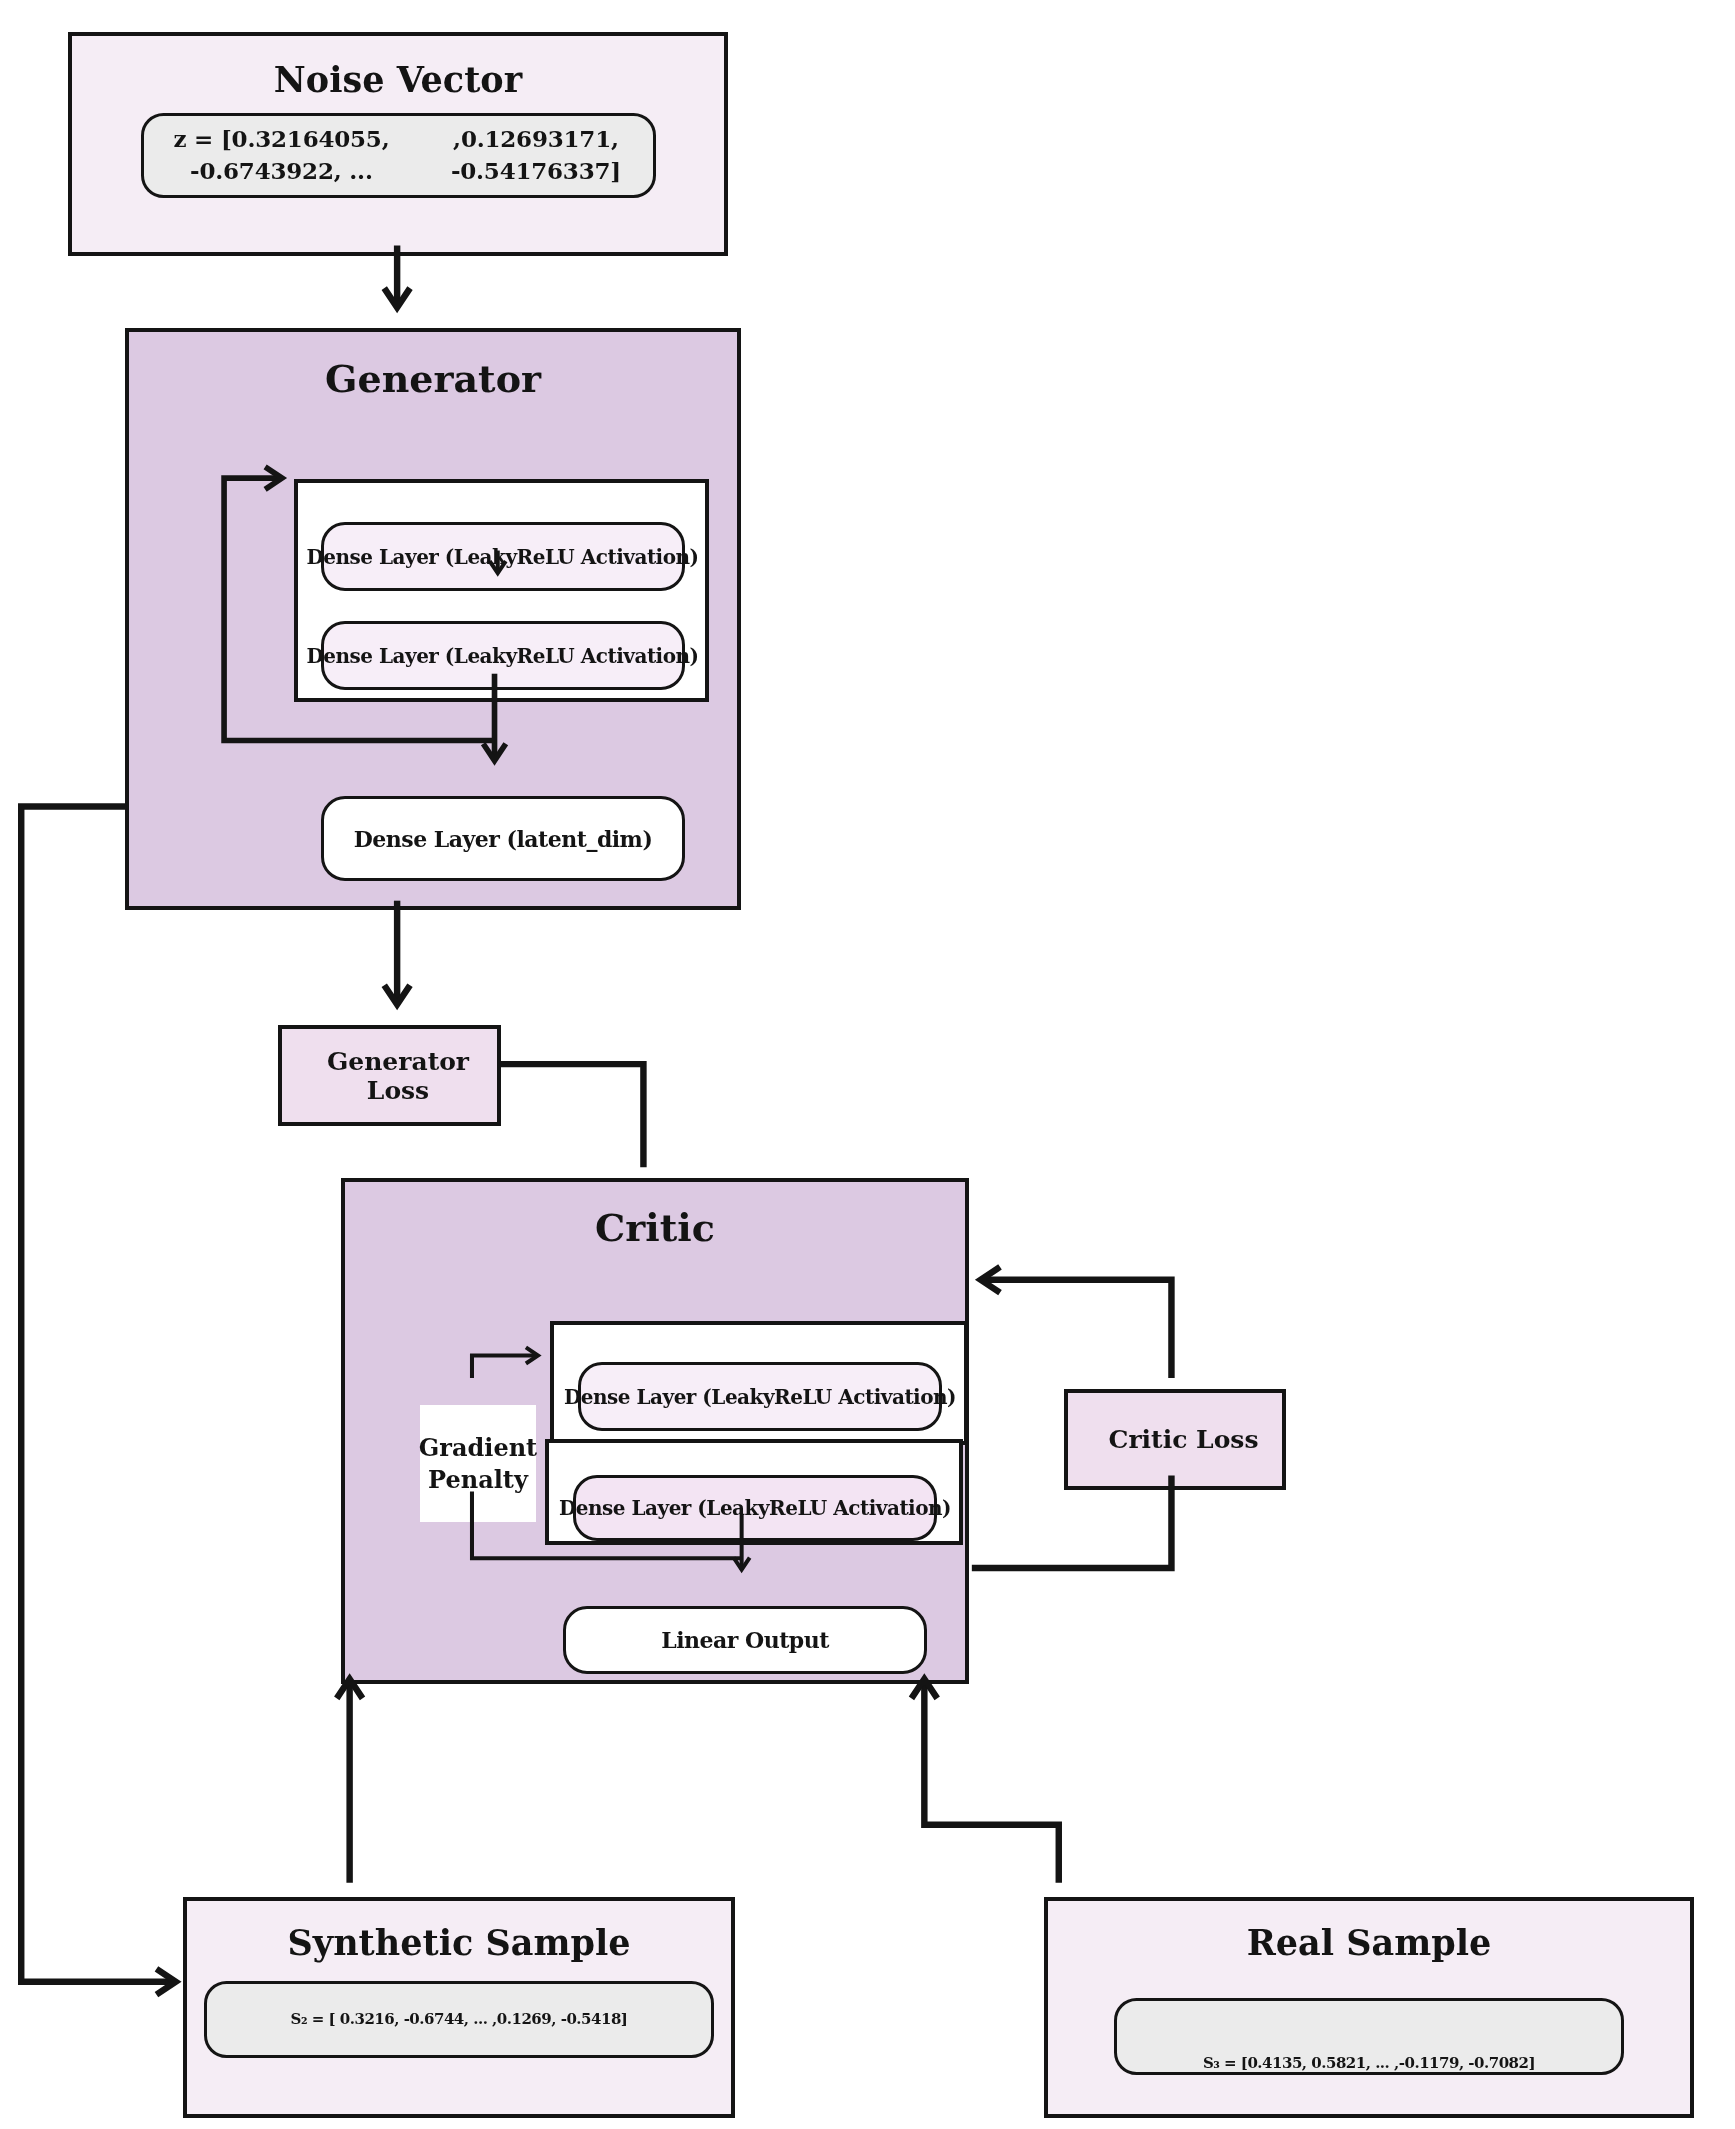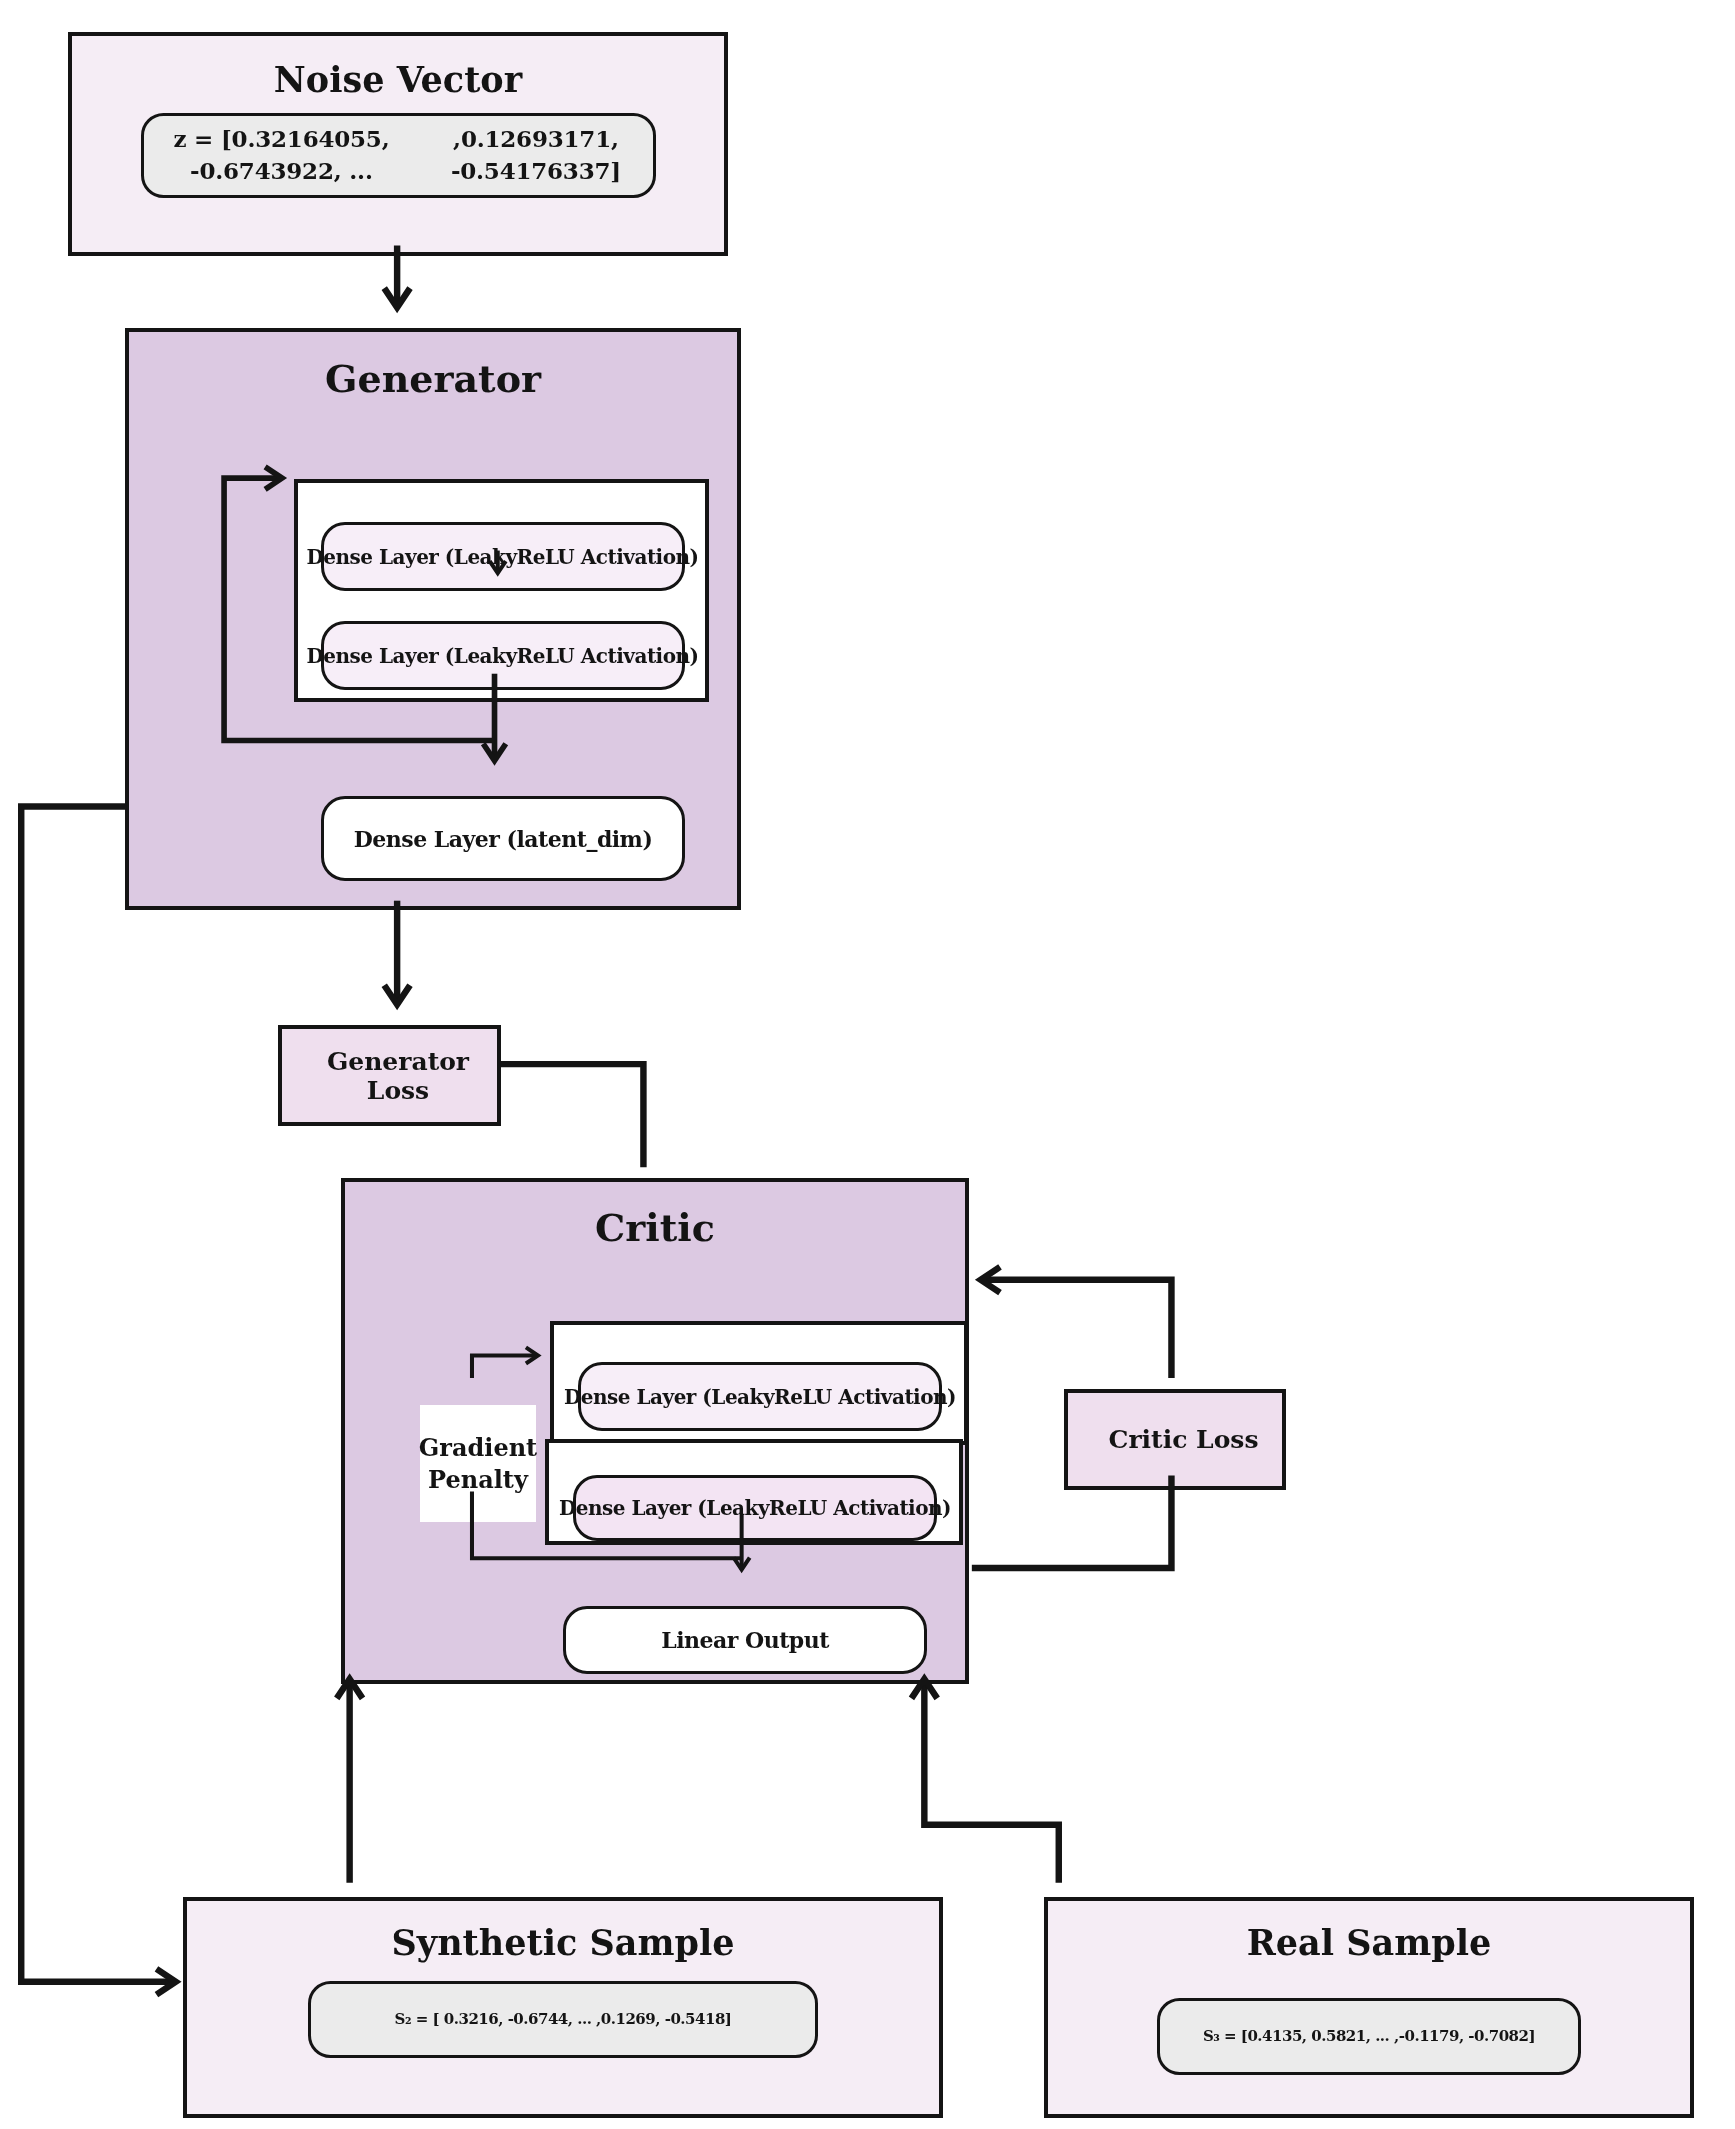--- a/index.html
+++ b/index.html
@@ -77,30 +77,30 @@
       <div class="dense pink2" style="left:24px;top:20px;width:364px;height:66px;">Dense Layer (LeakyReLU Activation)</div>
     </div>
     <div class="gp" style="left:75px;top:211px;width:116px;height:117px;">Gradient Penalty</div>
     <div class="dense white" style="left:218px;top:412px;width:364px;height:68px;">Linear Output</div>
   </div>
 
   <div class="node lossbox" style="left:1064px;top:1377px;width:222px;height:101px;">
     <div class="loss-label">Critic Loss</div>
   </div>
 
-  <div class="node bigbox" style="left:183px;top:1885px;width:760px;height:221px;">
+  <div class="node bigbox" style="left:183px;top:1885px;width:552px;height:221px;">
     <div class="title" style="margin-top:21px;">Synthetic Sample</div>
     <div class="valuebox" style="width:510px;height:77px;margin-top:17.7px;">
       <div class="sample-line">S₂ = [ 0.3216, -0.6744, ... ,0.1269, -0.5418]</div>
     </div>
   </div>
 
   <div class="node bigbox" style="left:1044px;top:1885px;width:650px;height:221px;gap:17px;">
     <div class="title" style="margin-top:21px;">Real Sample</div>
-    <div class="valuebox" style="width:424px;height:77px;margin-top:17.7px;">
+    <div class="valuebox" style="width:510px;height:77px;margin-top:17.7px;align-items:flex-end;">
       <div class="sample-line">S₃ = [0.4135,  0.5821, ... ,-0.1179, -0.7082]</div>
     </div>
   </div>
 
   <svg id="lines" width="1736" height="2129" viewBox="0 0 2156 2645">
     <defs>
       <marker id="chev" viewBox="0 0 20 20" refX="16" refY="10" markerWidth="5" markerHeight="5" orient="auto-start-reverse">
         <path d="M4 2 L16 10 L4 18" fill="none" stroke="#141414" stroke-width="4" stroke-linejoin="miter"></path>
       </marker>
     </defs>

